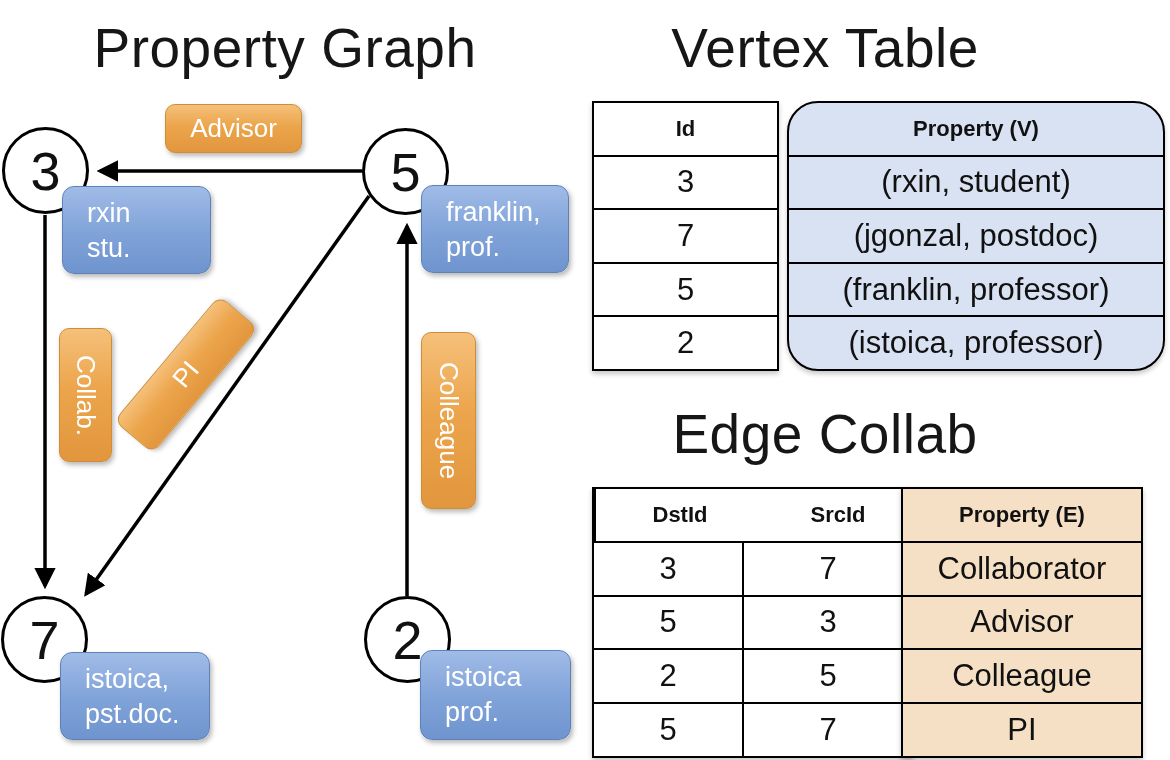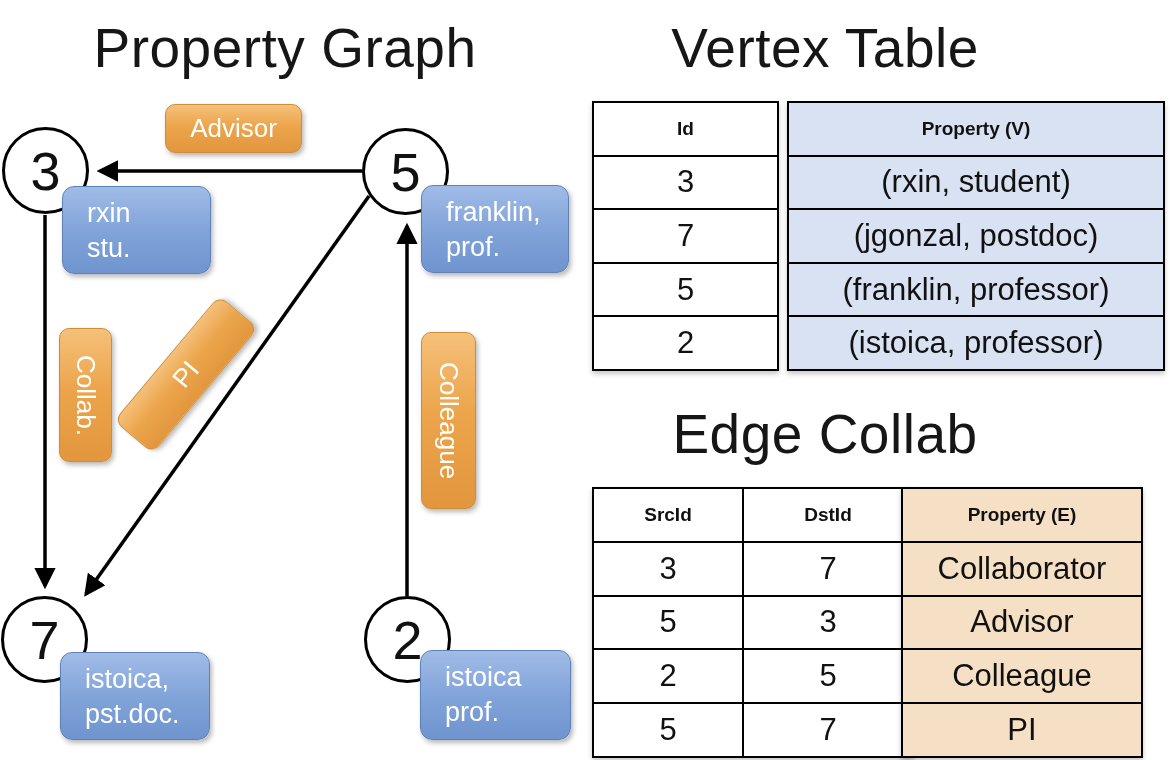--- a/index.html
+++ b/index.html
@@ -60,28 +60,28 @@
 
   
   .tbox {
     position:absolute; border:2.5px solid #000;
     display:flex; flex-direction:column;
     box-shadow:0 3px 5px rgba(0,0,0,0.22);
   }
   .tbox .row { flex:1; display:flex; align-items:center; justify-content:center;
                border-top:2.5px solid #000; font-size:31px; font-weight:300; }
   .tbox .row:first-child { border-top:none; }
-  .tbox .row.th { font-weight:bold; font-size:19px; }
+  .tbox .row.th { font-weight:bold; font-size:22px; }
   .split .row { padding:0; }
   .split .cell { flex:1; height:100%; display:flex; align-items:center; justify-content:center; }
   .split .cell.c1 { flex:0 0 148px; }
   .split .cell.c2 { border-left:2.5px solid #000; }
 
   #vt-id   { left:592px; top:101px; width:183px; height:266px; background:#fff; }
-  #vt-prop { left:787px; top:101px; width:374px; height:266px; background:#D9E2F3; }
+  #vt-prop { left:787px; top:101px; width:374px; height:266px; background:#D9E2F3;border-radius:31px; }
   #et-ids  { left:592px; top:487px; width:318px; height:267px; background:#fff; }
   #et-prop { left:901px; top:487px; width:238px; height:267px; background:#F5E0C5; }
 </style>
 </head>
 <body>
 
 <div class="canvas">
 
   <div class="title" id="title-graph">Property Graph</div>
   <div class="title" id="title-vertex">Vertex Table</div>
@@ -129,22 +129,22 @@
   <div class="tbox" id="vt-prop">
     <div class="row th">Property (V)</div>
     <div class="row">(rxin, student)</div>
     <div class="row">(jgonzal, postdoc)</div>
     <div class="row">(franklin, professor)</div>
     <div class="row">(istoica, professor)</div>
   </div>
 
   <div class="tbox split" id="et-ids">
     <div class="row th">
+      <div class="cell c2">DstId</div>
       <div class="cell c1">SrcId</div>
-      <div class="cell c2">DstId</div>
     </div>
     <div class="row">
       <div class="cell c1">3</div>
       <div class="cell c2">7</div>
     </div>
     <div class="row">
       <div class="cell c1">5</div>
       <div class="cell c2">3</div>
     </div>
     <div class="row">

